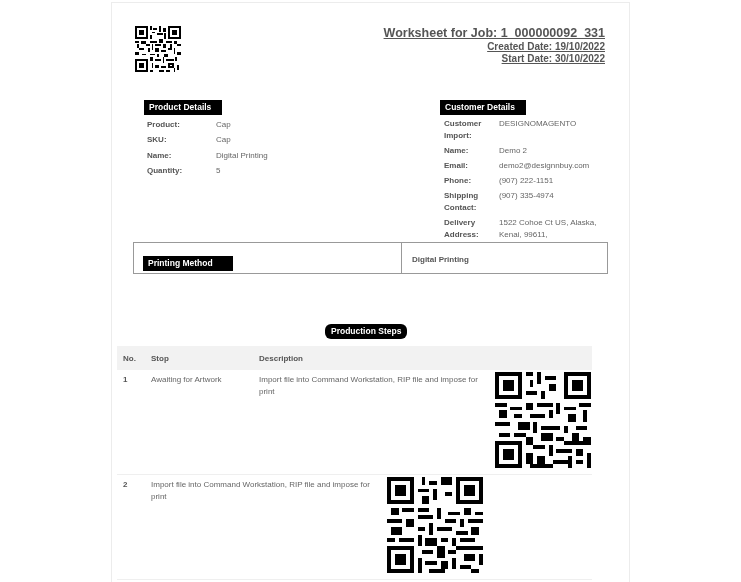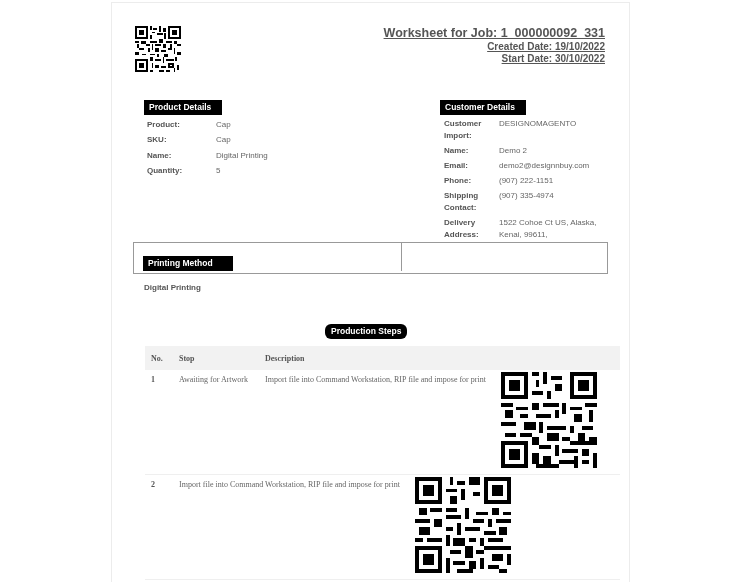--- a/index.html
+++ b/index.html
@@ -23,33 +23,33 @@
   .kv .k { font-weight: bold; color: #555; }
   .kv .v { color: #666; }
   .prod { left: 144px; top: 96px; width: 240px; }
   .prod .kv { margin-top: 3.5px; }
   .prod .k { width: 72px; padding-left: 3px; }
   .cust { left: 396px; top: 96px; width: 220px; margin-left: 44px; }
   .cust .kv { margin-top: 3px; }
   .cust .k { width: 59px; padding-left: 4px; }
   .pm-box {
     position: absolute; left: 133px; top: 242px; width: 475px; height: 32px;
-    border: 1px solid #999; display: flex; flex-direction: column;
+    border: 1px solid #999; display: flex;
   }
   .pm-left { width: 268px; border-right: 1px solid #999; padding: 9px 0 0 9px; }
   .pm-right { padding-top: 12px; padding-left: 10px; font-size: 8px; font-weight: bold; color: #555; }
   .ps-title { position: absolute; left: 325px; top: 320px; }
   .ps-title .badge { padding: 2px 6px; border-radius: 6px; }
-  .steps { position: absolute; left: 145px; top: 346px; width: 475px; font-family: Liberation Serif, serif; }
+  .steps { position: absolute; left: 117px; top: 346px; width: 475px; }
   .steps-head {
     background: #f2f2f2; height: 24px; display: flex; align-items: center;
     font-size: 8px; font-weight: bold; color: #555;
   }
   .col-no { width: 34px; padding-left: 6px; }
-  .col-stop { width: 86px; }
+  .col-stop { width: 108px; }
   .col-desc { width: 230px; }
   .step-row { display: flex; font-size: 8px; color: #666; line-height: 12px; border-bottom: 1px solid #efefef; }
   .step-row .col-no { font-weight: bold; color: #555; padding-top: 4px; }
   .step-row .col-stop { padding-top: 4px; }
   .step-row .col-desc { padding-top: 4px; }
   .step-qr { width: 96px; height: 96px; margin-left: 6px; margin-top: 2px; margin-bottom: 6px; }
 </style>
 </head>
 <body>
 

